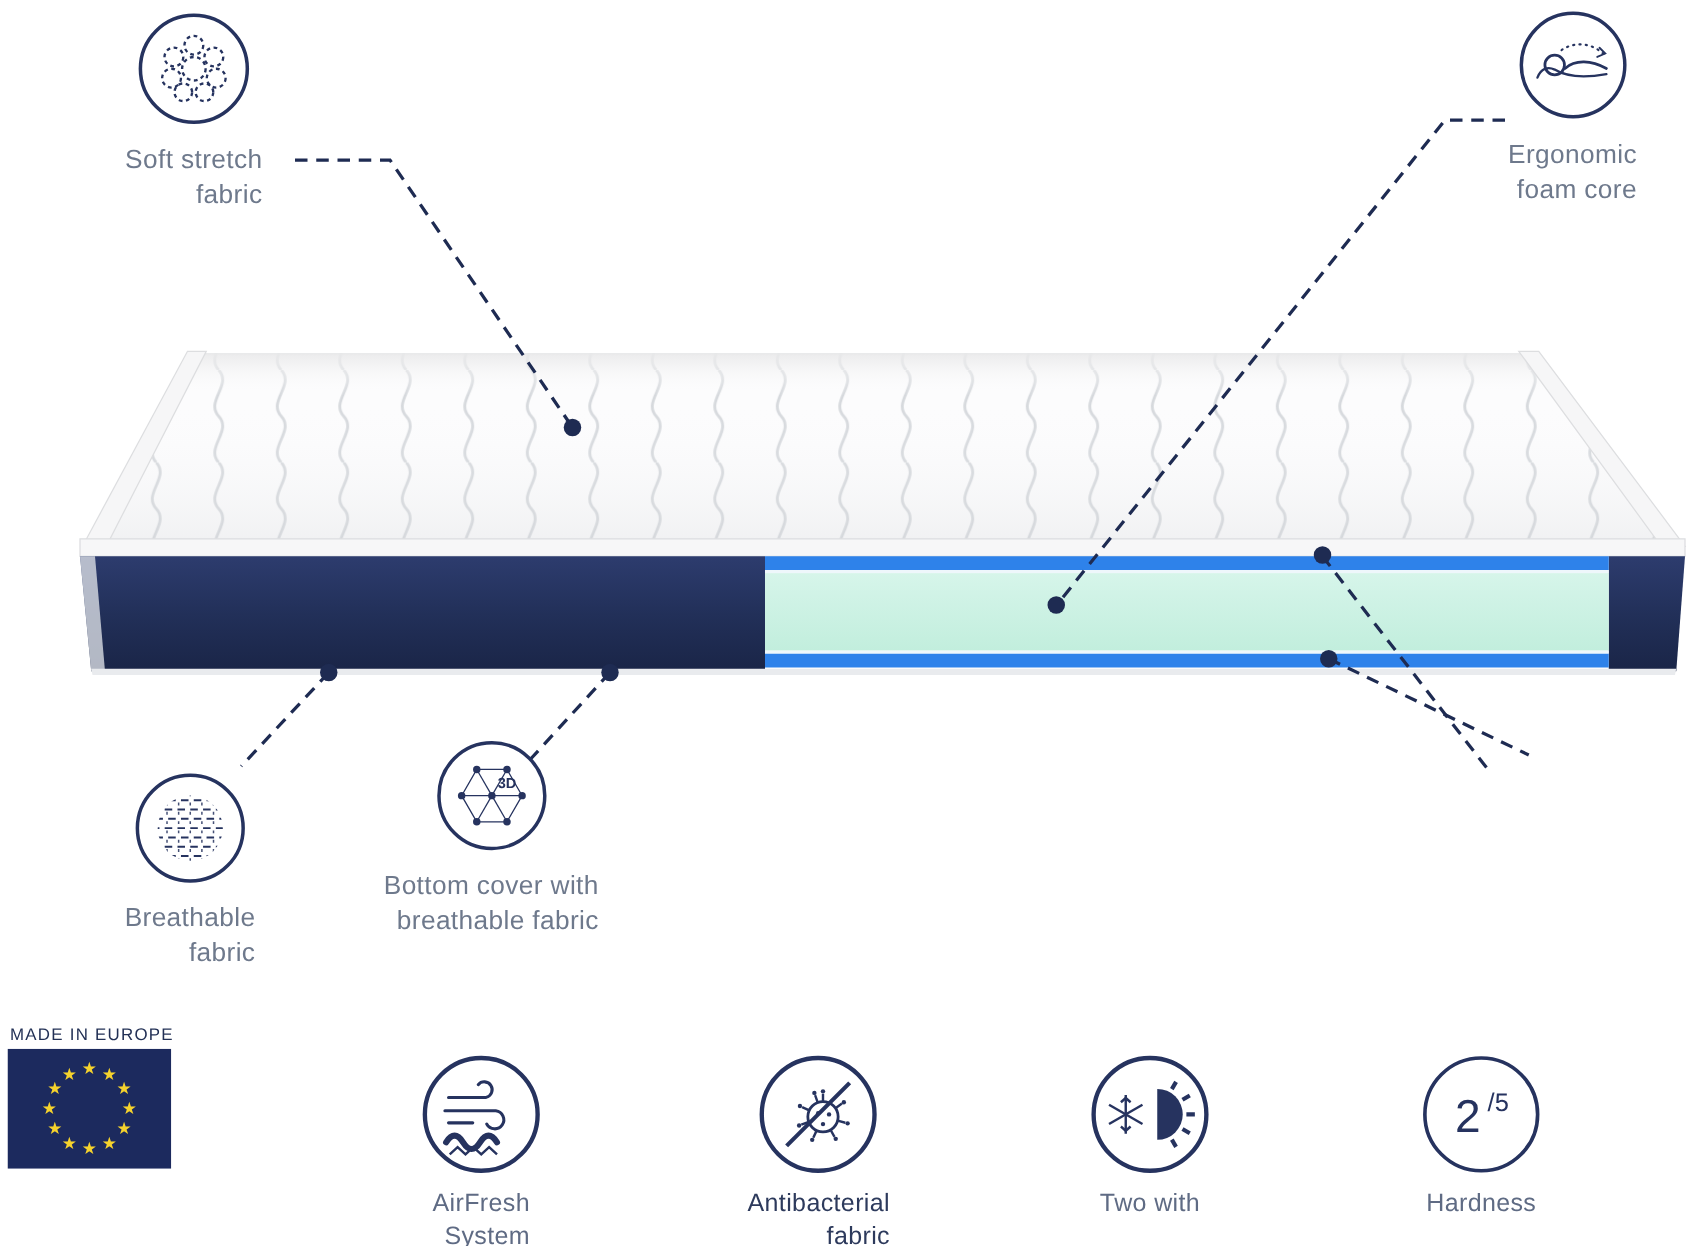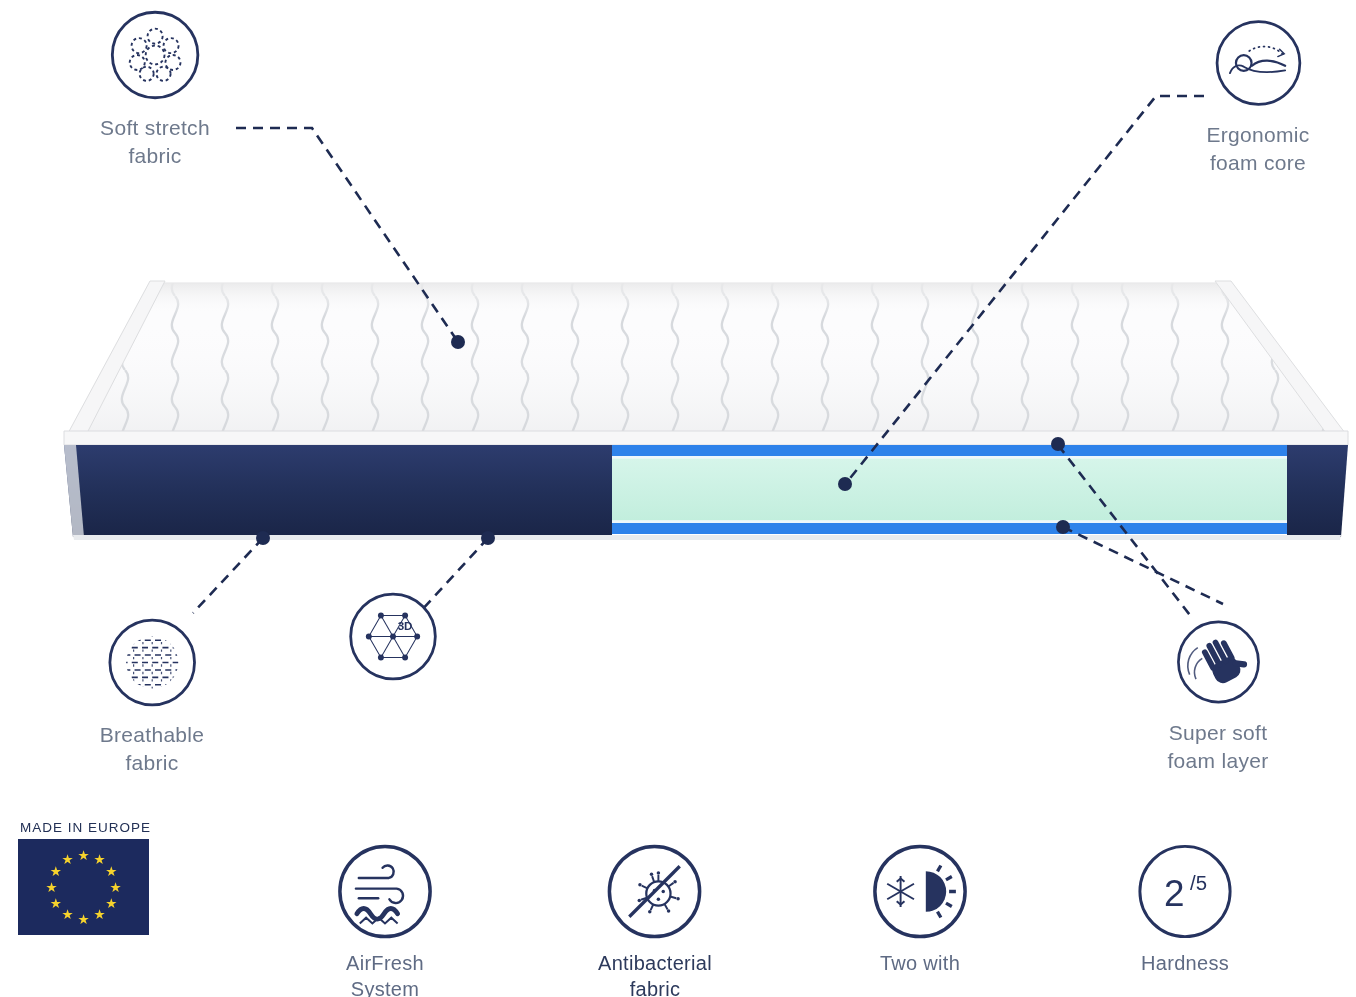--- a/index.html
+++ b/index.html
@@ -1,26 +1,26 @@
 <!DOCTYPE html>
 <html><head>
 <meta charset="utf-8">
 <style>
   html,body{margin:0;padding:0;background:#fff}
   .canvas{position:relative;width:1356px;height:997px;background:#ffffff;overflow:hidden;
           font-family:"Liberation Sans",sans-serif}
   .scene{position:absolute;left:0;top:0}
   .callout{position:absolute;margin:0;display:flex;flex-direction:column;align-items:center;
            gap:12px;transform:translateX(-50%)}
-  .callout figcaption{white-space:pre-line;text-align:center;color:#6e798c;font-size:21px;
+  .callout figcaption{white-space:pre-line;text-align:right;color:#6e798c;font-size:21px;
                       line-height:1.32;letter-spacing:.3px}
   .badge{gap:10px}
   .badge figcaption{font-size:20px;color:#5f6b84}
   .badge.dark figcaption{color:#2d3a5c}
-  .flag-block{position:absolute;left:18px;top:820px}
+  .flag-block{position:absolute;left:6px;top:820px}
   .made-in{font-size:13.5px;color:#223055;letter-spacing:1px;margin:0 0 4px 2px;white-space:pre-line}
   svg text{font-family:"Liberation Sans",sans-serif}
 </style>
 </head>
 <body>
 
 <div class="canvas">
 
   <svg class="scene" width="1356" height="997" viewBox="0 0 1356 997">
     <defs>
@@ -96,21 +96,21 @@
         <circle cx="-19" cy="8" r="8"></circle>
           <circle cx="19" cy="8" r="8"></circle>
         <circle cx="-9" cy="20" r="7.5"></circle>
           <circle cx="9" cy="20" r="7.5"></circle>
       </g>
     </svg>
     <figcaption>Soft stretch
 fabric</figcaption>
   </figure>
 
-  <figure class="callout" style="left:1258px;top:17px">
+  <figure class="callout" style="left:1258px;top:6px">
     <svg width="92" height="92" viewBox="-50 -50 100 100">
       <circle r="45" fill="#fff" stroke="#26335f" stroke-width="3"></circle>
       <g fill="none" stroke="#26335f" stroke-linecap="round">
         <circle cx="-16" cy="0" r="8.5" stroke-width="2.4"></circle>
         <path d="M-7,3 C2,-5 16,-4 29,3" stroke-width="2.4"></path>
         <path d="M-31,11 C-28,3 -22,1 -16,4 C-8,9 6,12 29,8" stroke-width="2"></path>
         <path d="M-10,-13 C2,-21 17,-19 27,-9" stroke-width="1.9" stroke-dasharray="1 4.5"></path>
         <path d="M23,-15 l5,5 l-7,3" stroke-width="1.6"></path>
       </g>
     </svg>
@@ -165,41 +165,24 @@
         <circle cx="26" cy="0" r="3.2"></circle>
           <circle cx="-26" cy="0" r="3.2"></circle>
         <circle cx="13" cy="22.5" r="3.2"></circle>
           <circle cx="-13" cy="22.5" r="3.2"></circle>
         <circle cx="13" cy="-22.5" r="3.2"></circle>
           <circle cx="-13" cy="-22.5" r="3.2"></circle>
         <circle cx="0" cy="0" r="3.2"></circle>
       </g>
       <text x="5" y="-7" font-size="12.5" font-weight="bold" fill="#26335f">3D</text>
     </svg>
-  </figure>
-
-  <figure class="callout" style="left:1218px;top:617px">
-    <svg width="90" height="90" viewBox="-50 -50 100 100">
-      <circle r="44.5" fill="#fff" stroke="#26335f" stroke-width="3"></circle>
-      <g transform="translate(5,2) rotate(-28)" fill="#26335f">
-        <rect x="-15" y="-4" width="30" height="24" rx="9"></rect>
-        <rect x="-15" y="-24" width="6.4" height="26" rx="3.2"></rect>
-        <rect x="-7.2" y="-28" width="6.4" height="30" rx="3.2"></rect>
-        <rect x="0.6" y="-28" width="6.4" height="30" rx="3.2"></rect>
-        <rect x="8.4" y="-23" width="6.4" height="25" rx="3.2"></rect>
-        <rect x="10" y="2" width="16" height="7" rx="3.5" transform="rotate(35 12 5)"></rect>
-      </g>
-      <g fill="none" stroke="#26335f" stroke-width="1.8" opacity=".8">
-        <path d="M-32,14 a24,24 0 0 1 9,-30"></path>
-        <path d="M-25,19 a18,18 0 0 1 7,-23"></path>
-      </g>
-    </svg>
-    <figcaption>Super soft
-foam layer</figcaption>
-  </figure>
+    <figcaption>Bottom cover with
+breathable fabric</figcaption>
+  </figure>
+
 
   <div class="flag-block">
     <p class="made-in">MADE IN EUROPE</p>
     <svg width="131" height="96" viewBox="0 0 131 96">
       <rect width="131" height="96" fill="#1c2a5e"></rect>
       <g fill="#f6d32d" font-size="13.5" text-anchor="middle">
         <text x="65.5" y="20.5">★</text>
           <text x="81.5" y="24.8">★</text>
         <text x="93.2" y="36.5">★</text>
           <text x="97.5" y="52.5">★</text>

